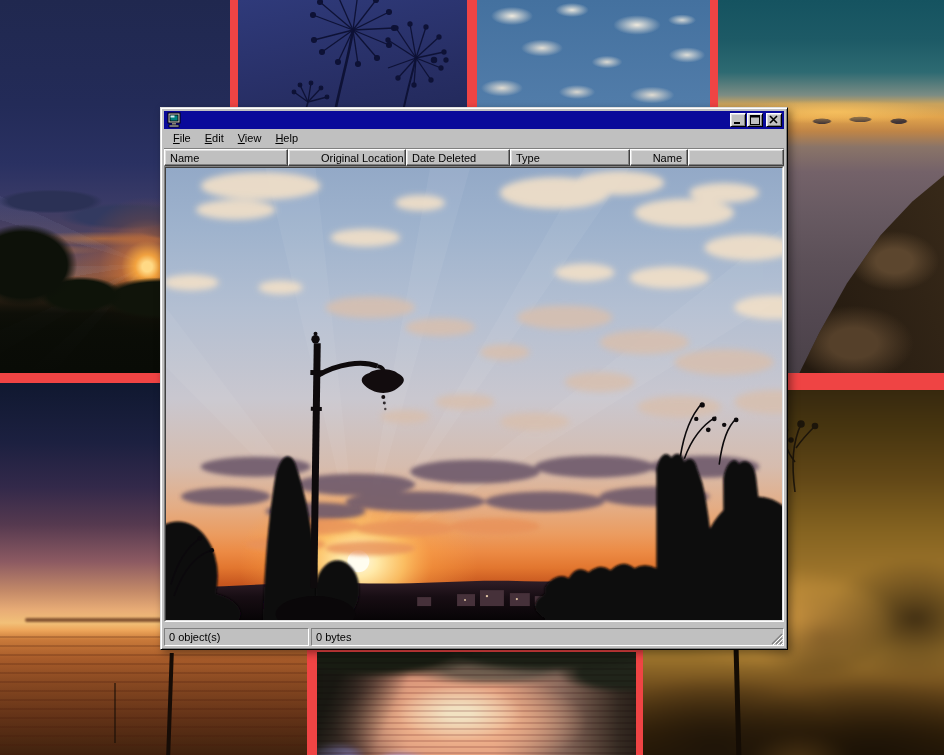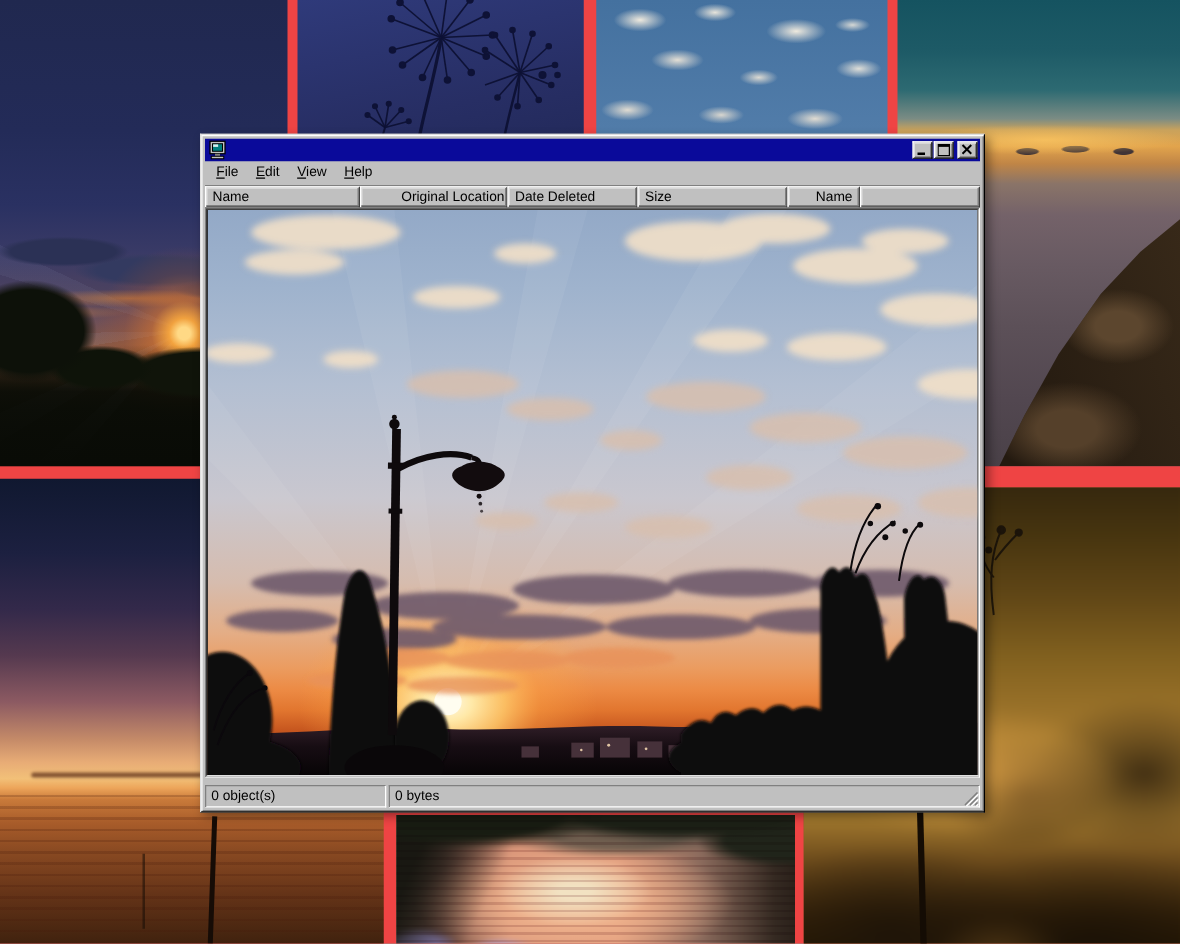--- a/index.html
+++ b/index.html
@@ -307,21 +307,21 @@
       <span class="menu-item"><span class="u">F</span><span>ile</span></span>
       <span class="menu-item"><span class="u">E</span><span>dit</span></span>
       <span class="menu-item"><span class="u">V</span><span>iew</span></span>
       <span class="menu-item"><span class="u">H</span><span>elp</span></span>
     </div>
 
     <div class="headerrow">
       <div class="hseg c0">Name</div>
       <div class="hseg c1">Original Location</div>
       <div class="hseg c2">Date Deleted</div>
-      <div class="hseg c3">Size</div>
+      <div class="hseg c3">Type</div>
       <div class="hseg c4">Name</div>
       <div class="hseg c5"></div>
     </div>
 
     <div class="content-outer">
       <div class="content-inner">
 
         <svg viewBox="0 0 618 454" preserveAspectRatio="none">
           <defs>
             <linearGradient id="sky" x1="0" y1="0" x2="0" y2="1">

